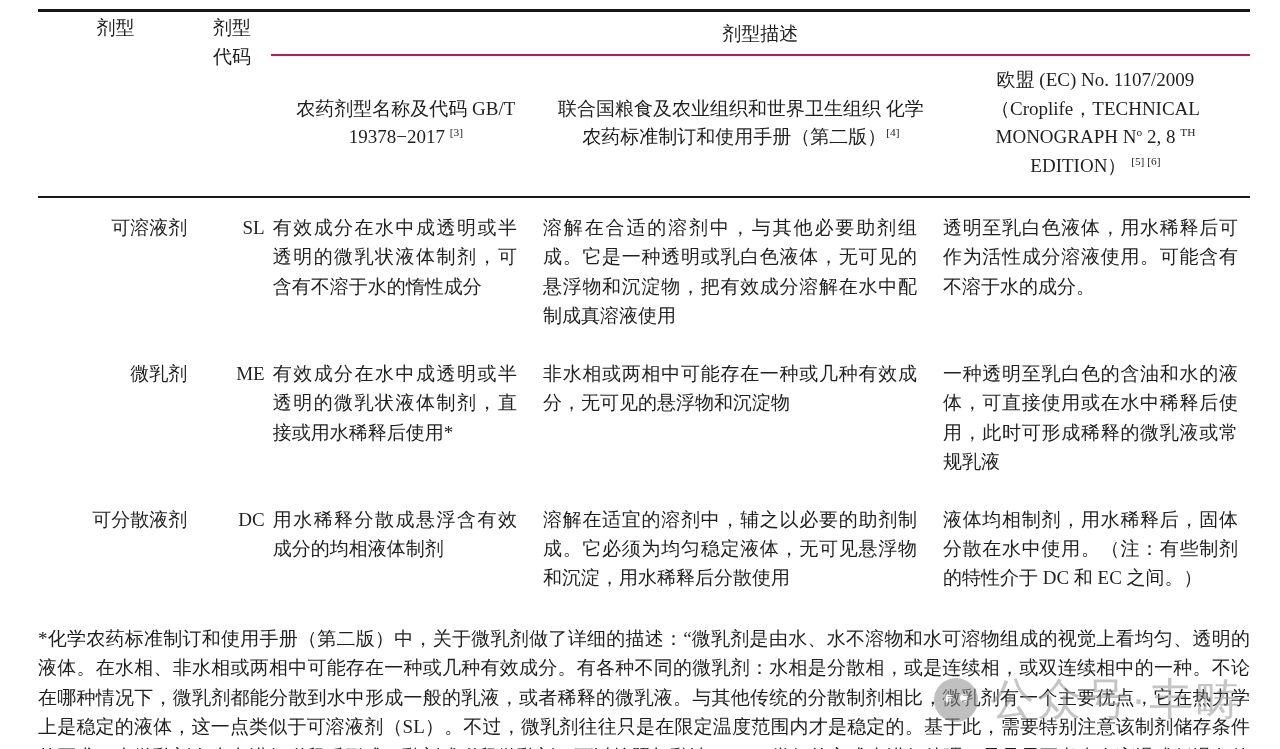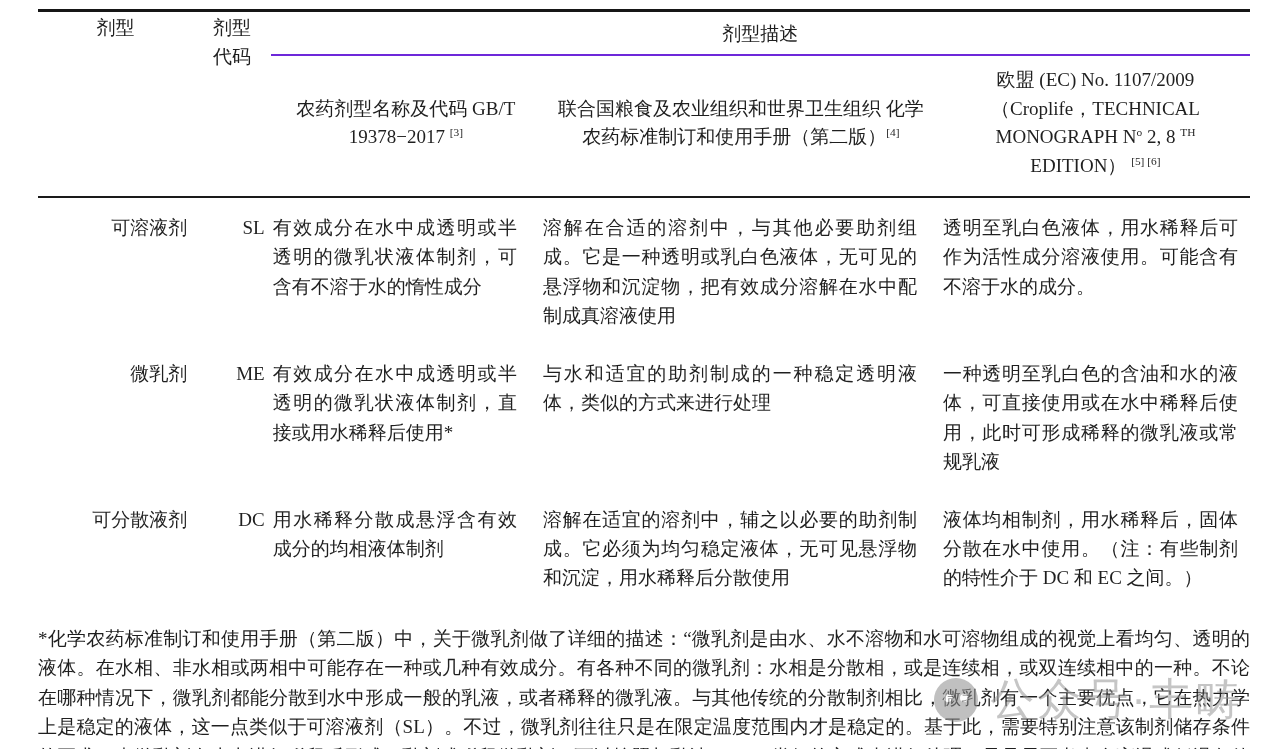--- a/index.html
+++ b/index.html
@@ -34,21 +34,21 @@
   }
   th.h-type,th.h-code{
     vertical-align:top;
     text-align:center;
     line-height:1.55;
   }
   th.h-desc{
     text-align:center;
     vertical-align:top;
     padding:9px 0 7px 0;
-    border-bottom:2px solid #6d28d9;
+    border-bottom:2px solid #be185d;
   }
   tr.subhead th{
     vertical-align:middle;
     padding:10px 8px 16px 8px;
     line-height:1.5;
   }
   .blk{display:block;}
 
   sup{
     font-size:0.6em;
@@ -159,21 +159,21 @@
           <td class="c-type">可溶液剂</td>
           <td class="c-code">SL</td>
           <td class="c-desc">有效成分在水中成透明或半透明的微乳状液体制剂，可含有不溶于水的惰性成分</td>
           <td class="c-desc">溶解在合适的溶剂中，与其他必要助剂组成。它是一种透明或乳白色液体，无可见的悬浮物和沉淀物，把有效成分溶解在水中配制成真溶液使用</td>
           <td class="c-desc c-eu">透明至乳白色液体，用水稀释后可作为活性成分溶液使用。可能含有不溶于水的成分。</td>
         </tr>
         <tr>
           <td class="c-type">微乳剂</td>
           <td class="c-code">ME</td>
           <td class="c-desc">有效成分在水中成透明或半透明的微乳状液体制剂，直接或用水稀释后使用*</td>
-          <td class="c-desc">与水和适宜的助剂制成的一种稳定透明液体，类似的方式来进行处理</td>
+          <td class="c-desc">非水相或两相中可能存在一种或几种有效成分，无可见的悬浮物和沉淀物</td>
           <td class="c-desc c-eu">一种透明至乳白色的含油和水的液体，可直接使用或在水中稀释后使用，此时可形成稀释的微乳液或常规乳液</td>
         </tr>
         <tr>
           <td class="c-type">可分散液剂</td>
           <td class="c-code">DC</td>
           <td class="c-desc">用水稀释分散成悬浮含有效成分的均相液体制剂</td>
           <td class="c-desc">溶解在适宜的溶剂中，辅之以必要的助剂制成。它必须为均匀稳定液体，无可见悬浮物和沉淀，用水稀释后分散使用</td>
           <td class="c-desc c-eu">液体均相制剂，用水稀释后，固体分散在水中使用。（注：有些制剂的特性介于 DC 和 EC 之间。）</td>
         </tr>
       </tbody>

